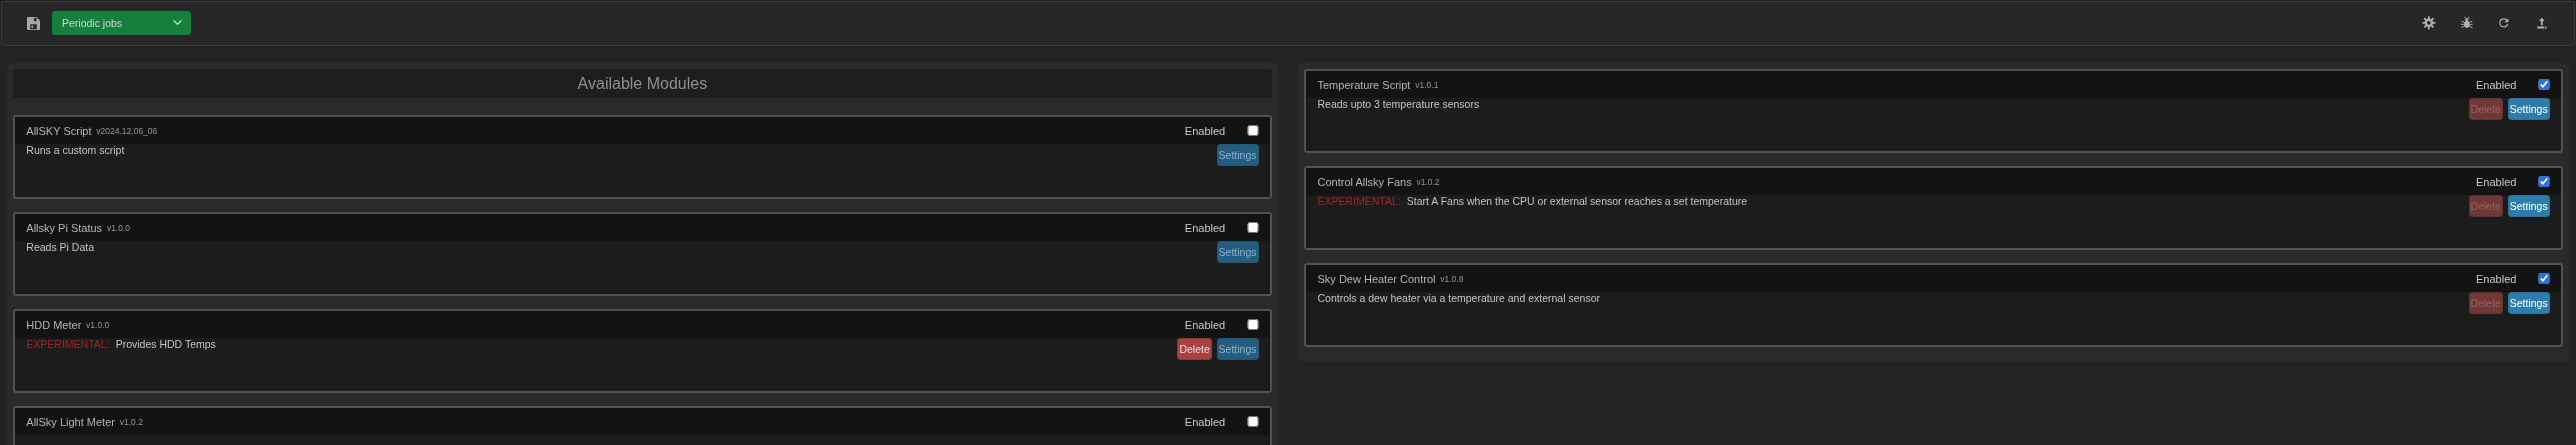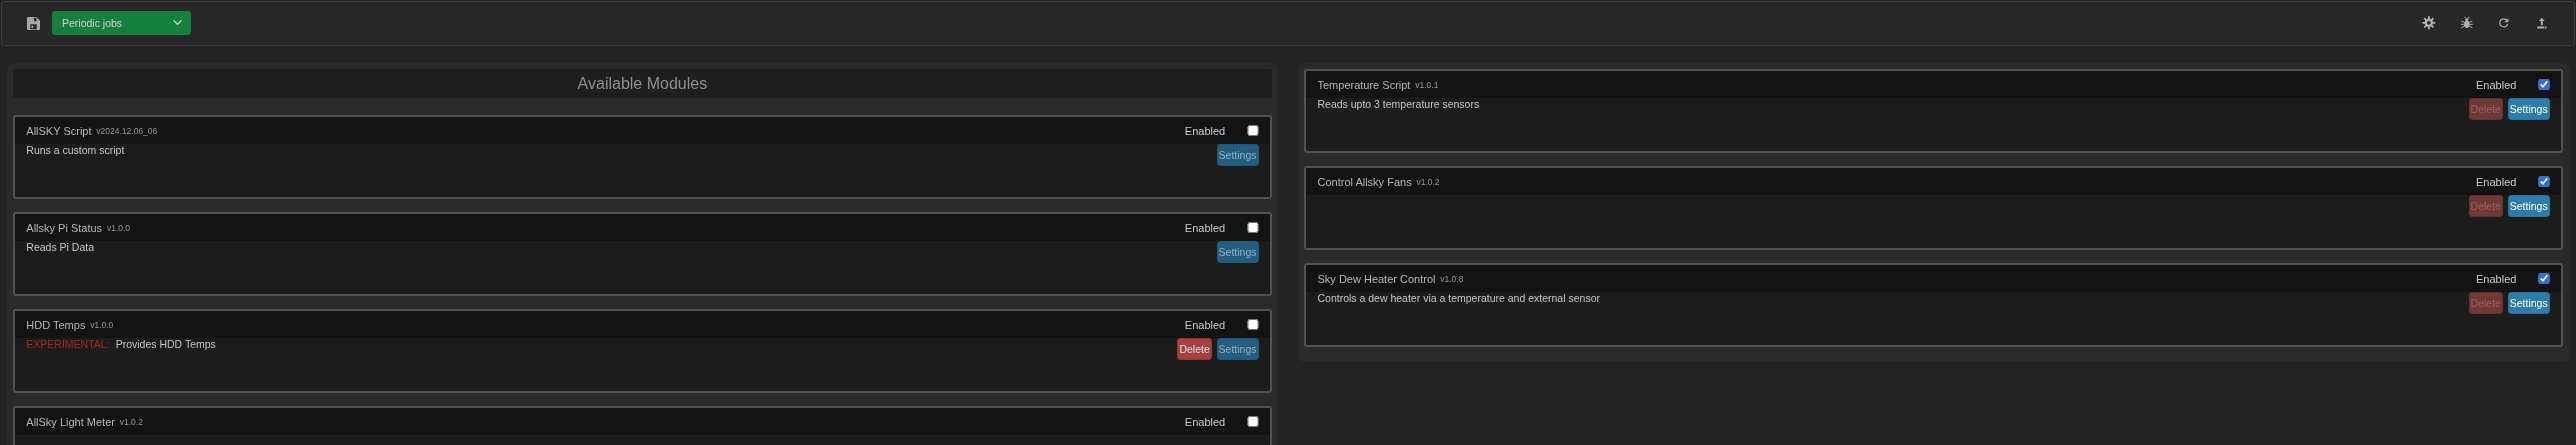--- a/index.html
+++ b/index.html
@@ -170,21 +170,21 @@
           <span>Reads Pi Data</span>
         </div>
         <div class="m-btns">
           <button class="btn blue dim">Settings</button>
         </div>
       </div>
     </div>
 
     <div class="card">
       <div class="card-head">
-        <span class="m-title">HDD Temps</span>
+        <span class="m-title">HDD Meter</span>
         <span class="m-ver">v1.0.0</span>
         <label class="enabled">
           <span>Enabled</span>
           <input type="checkbox" style="">
         </label>
       </div>
       <div class="card-body">
         <div class="m-desc">
           <span class="exp">EXPERIMENTAL:</span>
           <span>Provides HDD Temps</span>
@@ -234,20 +234,24 @@
     <div class="card">
       <div class="card-head">
         <span class="m-title">Control Allsky Fans</span>
         <span class="m-ver">v1.0.2</span>
         <label class="enabled">
           <span>Enabled</span>
           <input type="checkbox" checked="" style="">
         </label>
       </div>
       <div class="card-body">
+        <div class="m-desc">
+          <span class="exp">EXPERIMENTAL:</span>
+          <span>Start A Fans when the CPU or external sensor reaches a set temperature</span>
+        </div>
         <div class="m-btns">
           <button class="btn red dim">Delete</button>
           <button class="btn blue">Settings</button>
         </div>
       </div>
     </div>
 
     <div class="card">
       <div class="card-head">
         <span class="m-title">Sky Dew Heater Control</span>

